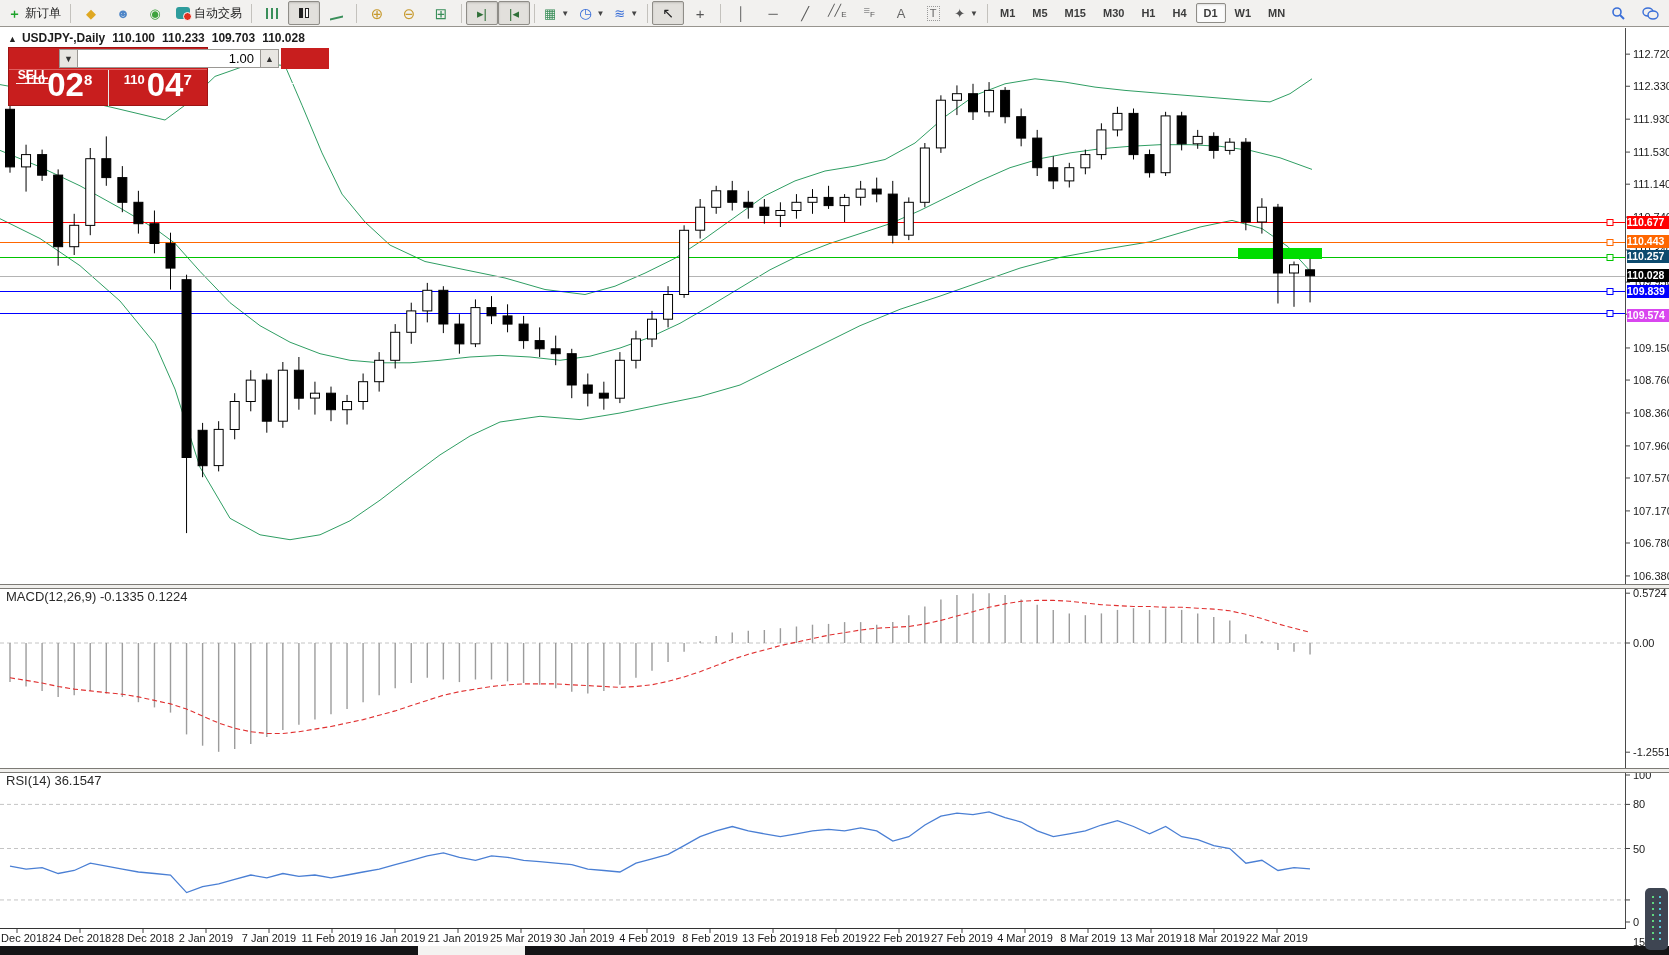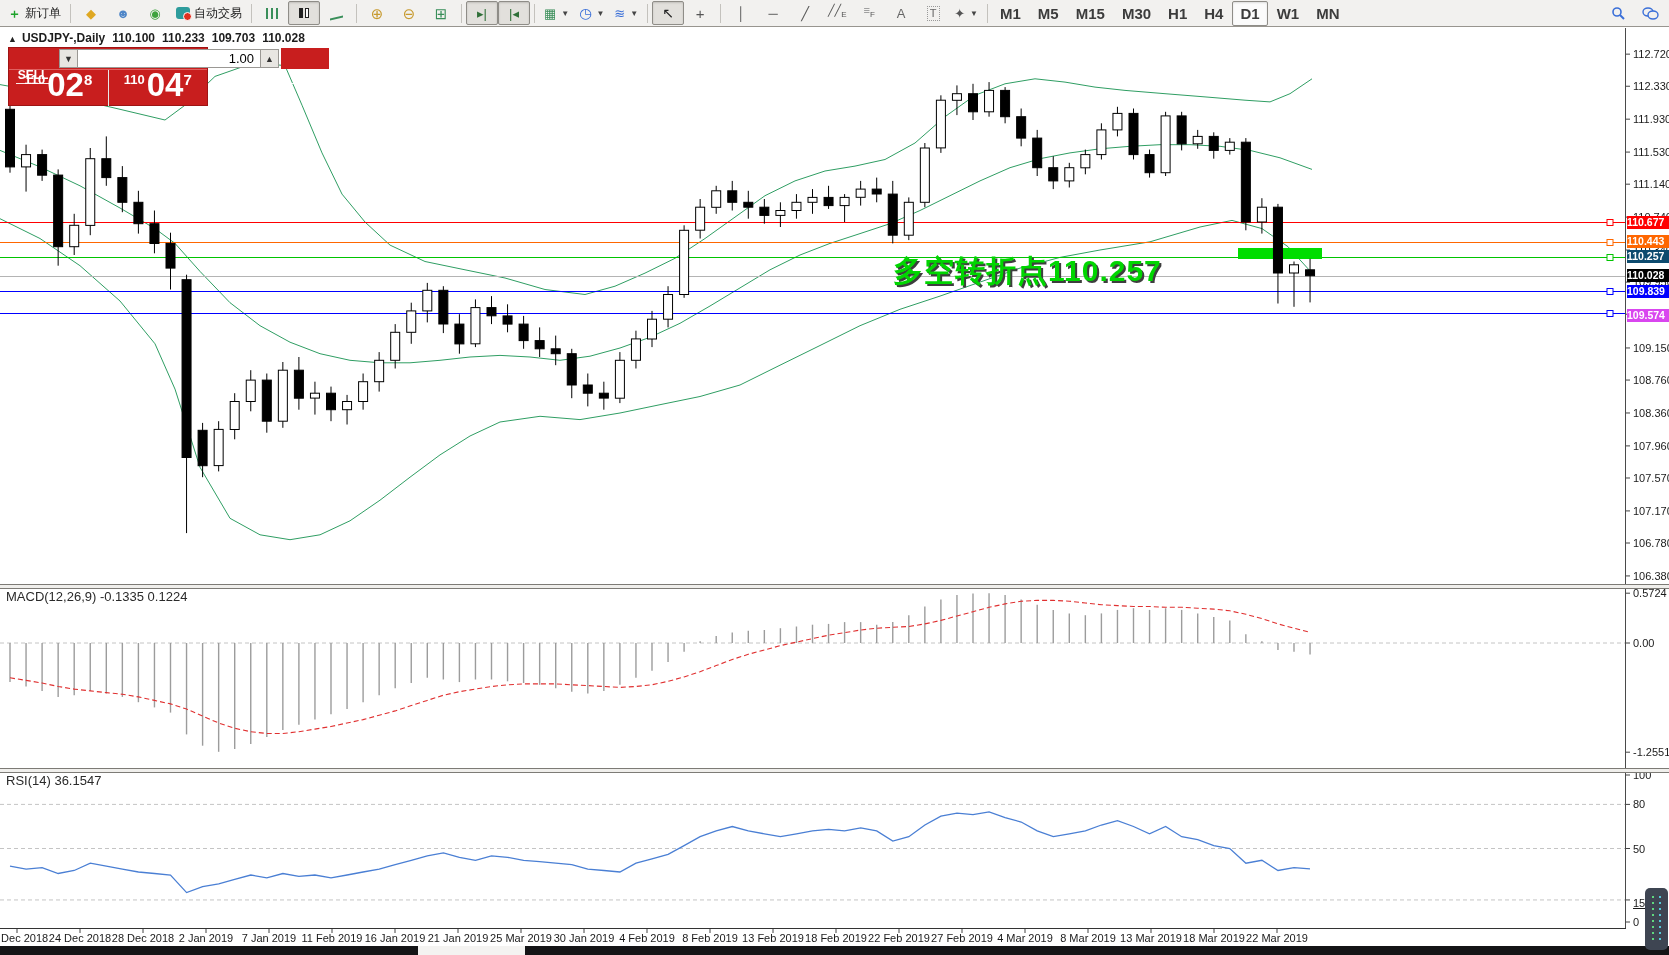--- a/index.html
+++ b/index.html
@@ -8,21 +8,21 @@
   
   .toolbar{position:absolute;left:0;top:0;width:1669px;height:27px;background:#f2f1ef;
            border-bottom:1px solid #98958f;display:flex;align-items:center;padding:0 3px;box-sizing:border-box;z-index:10;}
   .tbtn{height:22px;min-width:22px;display:flex;align-items:center;justify-content:center;gap:4px;
         padding:0 4px;border:1px solid transparent;border-radius:2px;font-size:12px;color:#222;cursor:default;}
   .tbtn.pressed{background:#e2e0dc;border:1px solid #8f8d88;box-shadow:inset 0 1px 2px rgba(0,0,0,.15);}
   .tsep{width:1px;height:19px;background:#c4c2bd;margin:0 4px;flex:0 0 auto;}
   .glyph{font-size:13px;line-height:13px;}
   .caret{font-size:8px;color:#444;margin-left:1px;}
   .tf-group{display:flex;align-items:center;gap:1px;}
-  .tf{font-size:15px;font-weight:bold;color:#3c3c3c;padding:3px 7px;border:1px solid transparent;border-radius:2px;text-align:right;}
+  .tf{font-size:11px;font-weight:bold;color:#3c3c3c;padding:3px 7px;border:1px solid transparent;border-radius:2px;text-align:right;}
   .tf.active{background:#fbfbfb;border:1px solid #8f8d88;box-shadow:inset 0 1px 2px rgba(0,0,0,.12);}
   .spacer{flex:1;}
   .ic-candle{display:inline-flex;gap:2px;align-items:center;height:12px;}
   .ic-candle i{display:block;}
   .ic-candle .b1{width:4px;height:10px;background:#222;}
   .ic-candle .b2{width:4px;height:10px;background:#fff;border:1px solid #222;box-sizing:border-box;}
   .ic-bars{width:13px;height:11px;background:repeating-linear-gradient(90deg,#3a8f5a 0 2px,transparent 2px 5px);}
   .ic-line{width:13px;height:9px;border-bottom:2px solid #3a8f5a;transform:skewY(-14deg);}
   .autotrade-glyph{position:relative;width:14px;height:12px;background:#2e9c9c;border-radius:3px;}
   .autotrade-glyph i{position:absolute;right:-2px;bottom:-2px;width:7px;height:7px;border-radius:50%;
@@ -714,21 +714,20 @@
         <span class="small">110</span>
         <span class="big">04</span>
         <span class="sup">7</span>
       </div>
     </div>
   </div>
 
   <div class="ind-label" style="top:589px;">MACD(12,26,9) -0.1335 0.1224</div>
   <div class="ind-label" style="top:773px;">RSI(14) 36.1547</div>
 
-  <div class="annot">多空转折点110.257</div>
 
   <div id="labels">
       <div class="ytick" style="top: 48.1484px;">112.720</div>
       <div class="ytick" style="top: 80.2454px;">112.330</div>
       <div class="ytick" style="top: 113.165px;">111.930</div>
       <div class="ytick" style="top: 146.085px;">111.530</div>
       <div class="ytick" style="top: 178.182px;">111.140</div>
       <div class="ytick" style="top: 211.102px;">110.740</div>
       <div class="ytick" style="top: 244.022px;">110.340</div>
       <div class="ytick" style="top: 276.119px;">109.950</div>
@@ -740,21 +739,21 @@
       <div class="ytick" style="top: 471.993px;">107.570</div>
       <div class="ytick" style="top: 504.913px;">107.170</div>
       <div class="ytick" style="top: 537.01px;">106.780</div>
       <div class="ytick" style="top: 569.93px;">106.380</div>
       <div class="ytick" style="top: 587.201px;">0.5724</div>
       <div class="ytick" style="top: 637px;">0.00</div>
       <div class="ytick" style="top: 746.194px;">-1.2551</div>
       <div class="ytick" style="top: 769px;">100</div>
       <div class="ytick" style="top: 798.4px;">80</div>
       <div class="ytick" style="top: 842.5px;">50</div>
-      <div class="ytick" style="top: 897px; text-decoration: underline;">15</div>
+      <div class="ytick" style="top: 936px; text-decoration: underline;">15</div>
       <div class="ytick" style="top: 916px;">0</div>
       <div class="ptag" style="top: 215.787px; background: rgb(255, 0, 0);">110.677</div>
       <div class="ptag" style="top: 235.046px; background: rgb(255, 102, 0);">110.443</div>
       <div class="ptag" style="top: 250.353px; background: #0c4a6e;">110.257</div>
       <div class="ptag" style="top: 269.2px; background: rgb(0, 0, 0);">110.028</div>
       <div class="ptag" style="top: 284.755px; background: rgb(0, 0, 255);">109.839</div>
       <div class="ptag" style="top: 309px; background: #d946ef;">109.574</div>
       <div class="xdate" style="left: 17px;">19 Dec 2018</div>
       <div class="xdate" style="left: 80px;">24 Dec 2018</div>
       <div class="xdate" style="left: 143px;">28 Dec 2018</div>

